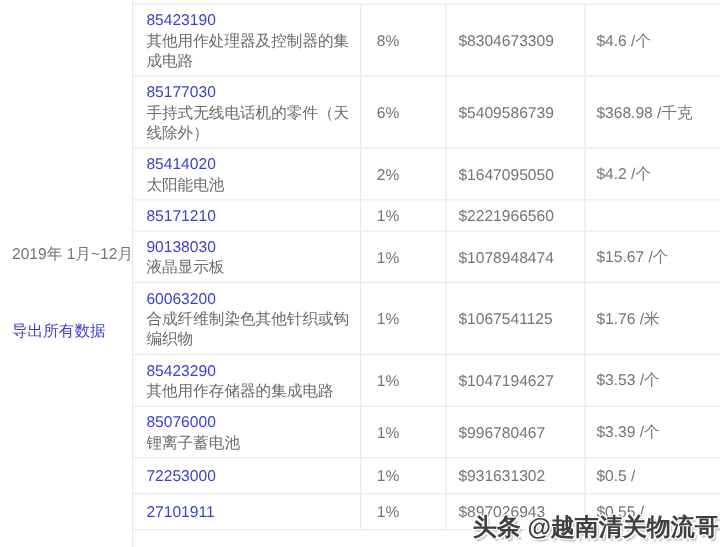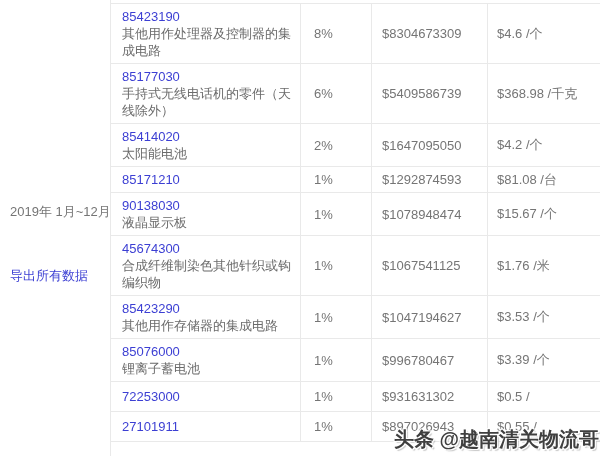--- a/index.html
+++ b/index.html
@@ -82,37 +82,36 @@
     <div class="c2">2%</div>
     <div class="c3">$1647095050</div>
     <div class="c4">$4.2 /个</div>
   </div>
 
   <div class="row">
     <div class="c1">
       <a class="code">85171210</a>
     </div>
     <div class="c2">1%</div>
-    <div class="c3">$1292874593</div>
-    <div class="c4">$81.08 /台</div>
+    <div class="c3">$2221966560</div>
   </div>
 
   <div class="row">
     <div class="c1">
       <a class="code">90138030</a>
       <div class="desc">液晶显示板</div>
     </div>
     <div class="c2">1%</div>
     <div class="c3">$1078948474</div>
     <div class="c4">$15.67 /个</div>
   </div>
 
   <div class="row">
     <div class="c1">
-      <a class="code">45674300</a>
+      <a class="code">60063200</a>
       <div class="desc">合成纤维制染色其他针织或钩编织物</div>
     </div>
     <div class="c2">1%</div>
     <div class="c3">$1067541125</div>
     <div class="c4">$1.76 /米</div>
   </div>
 
   <div class="row">
     <div class="c1">
       <a class="code">85423290</a>

